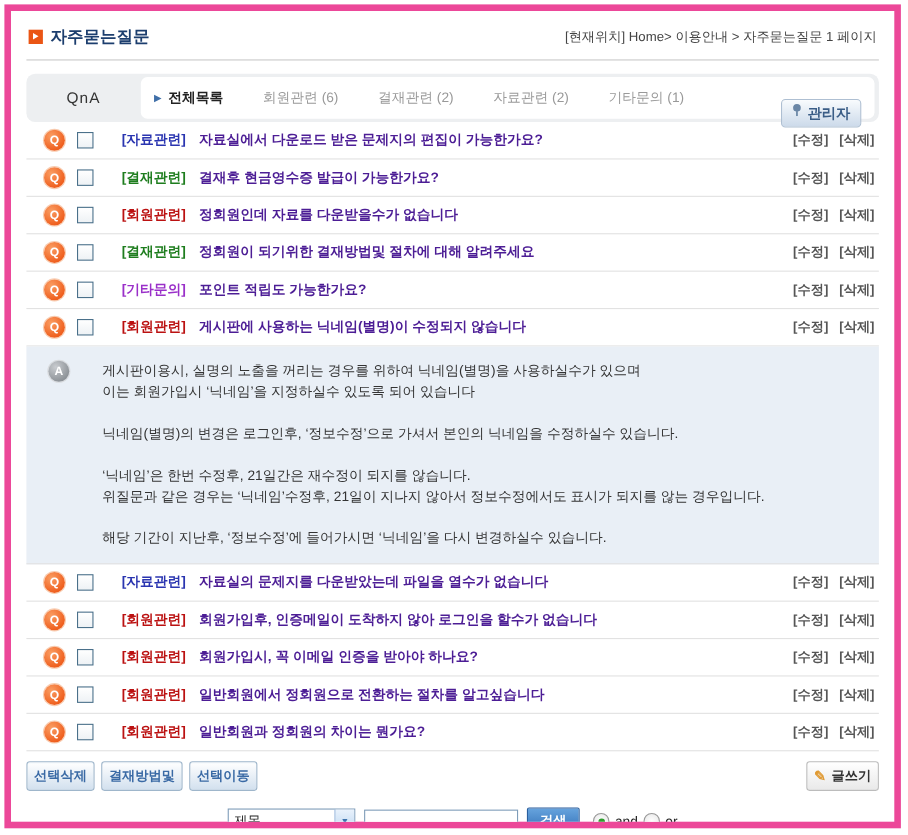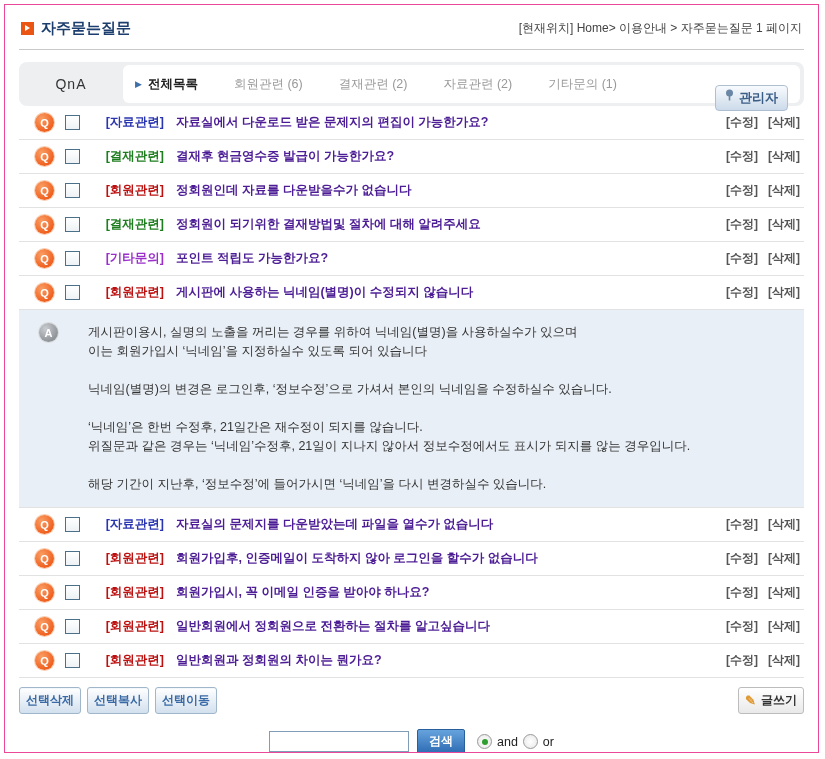--- a/index.html
+++ b/index.html
@@ -1,17 +1,17 @@
 <!DOCTYPE html>
 <html><head>
 <meta charset="utf-8">
 <style>
   html,body{margin:0;padding:0;background:#fff;}
   body{width:825px;height:759px;font-family:"Liberation Sans","DejaVu Sans",sans-serif;position:relative;}
-  .frame{position:absolute;left:4px;top:4px;width:815px;height:749px;border:1px solid #ec4899;box-sizing:border-box;padding:8px 14px 0;overflow:hidden;background:#fff;}
+  .frame{position:absolute;left:4px;top:4px;width:815px;height:749px;border:6px solid #ec4899;box-sizing:border-box;padding:8px 14px 0;overflow:hidden;background:#fff;}
 
   
   .header{display:flex;justify-content:space-between;align-items:center;padding:6px 2px 11px;border-bottom:1px solid #c9c9c9;}
   .title{display:flex;align-items:center;gap:7px;color:#1c3e6e;font-weight:bold;font-size:15px;}
   .title-icon{width:13px;height:13px;background:#ea5514;position:relative;flex:0 0 auto;}
   .title-icon::after{content:"";position:absolute;left:4px;top:3px;border-left:5px solid #fff;border-top:3.5px solid transparent;border-bottom:3.5px solid transparent;}
   .breadcrumb{font-size:12px;color:#444;}
 
   
   .tabbar{display:flex;align-items:stretch;background:#edeff1;border-radius:8px;height:44px;margin-top:12px;}
@@ -237,32 +237,36 @@
         </span>
     </div>
 
   </div>
 
   <div class="actions">
     <button class="btn btn-select">
         <span>선택삭제</span>
       </button>
     <button class="btn btn-select">
-        <span>선택복사</span>
+        <span>결재방법및</span>
       </button>
     <button class="btn btn-select">
         <span>선택이동</span>
       </button>
     <button class="btn btn-write">
       <span class="pencil">✎</span>
       <span>글쓰기</span>
     </button>
   </div>
 
   <div class="search-bar">
+    <div class="fake-select">
+      <span class="txt">제목</span>
+      <span class="arrow-box">▼</span>
+    </div>
     <input class="search-input" type="text" value="" style="">
     <button class="btn-search"><span>검색</span></button>
     <div class="radio-group">
       <span class="radio checked"></span>
       <span class="radio-label">and</span>
       <span class="radio"></span>
       <span class="radio-label">or</span>
     </div>
   </div>
 

